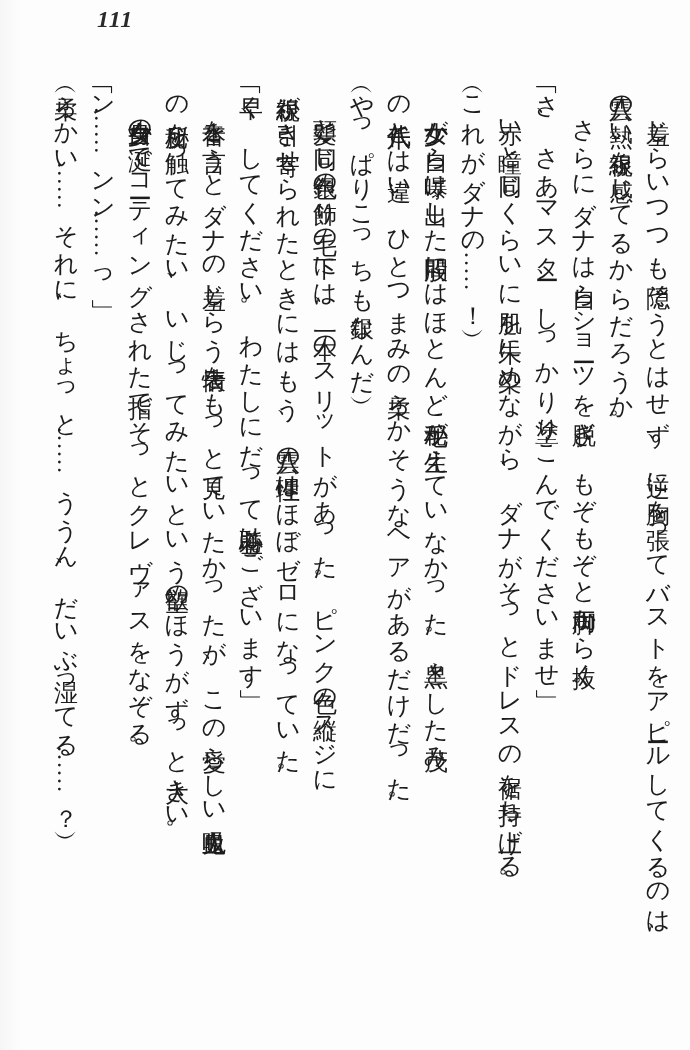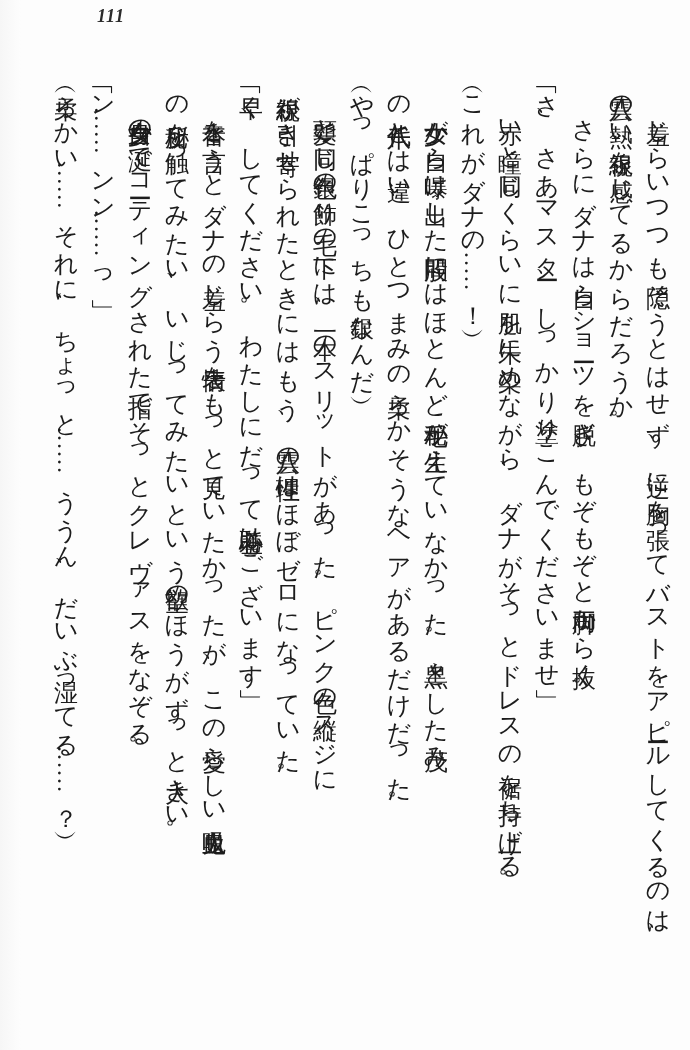--- a/index.html
+++ b/index.html
@@ -16,21 +16,21 @@
   }
   .page {
     position: absolute;
     inset: 0;
     background: linear-gradient(90deg, #f6f6f6 0%, #fdfdfd 3%, #fdfdfd 100%);
   }
   .page-number {
     position: absolute;
     top: 6px;
     left: 97px;
-    font-size: 18px;
+    font-size: 24px;
     font-style: italic;
     font-weight: bold;
     color: #2a2a2a;
     letter-spacing: 1px;
   }
   .text-block {
     position: absolute;
     top: 79px;
     right: 14px;
     height: 945px;

